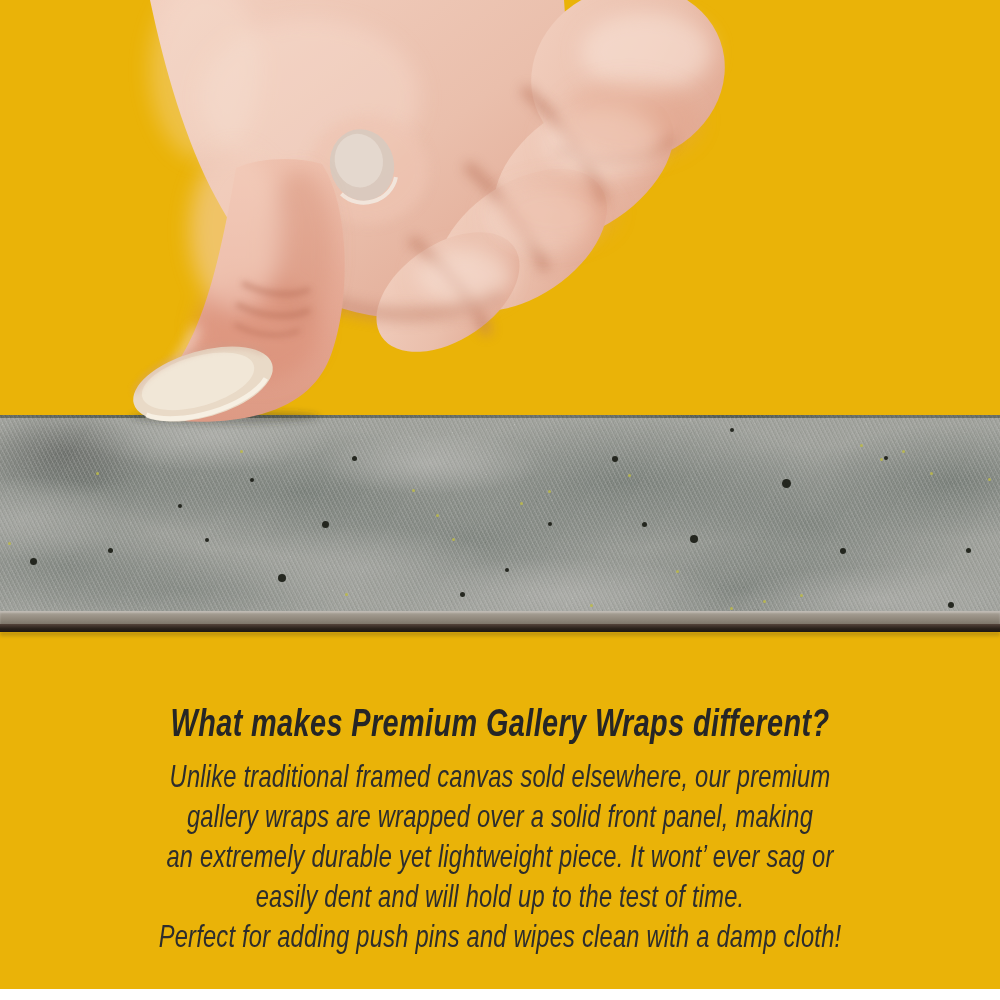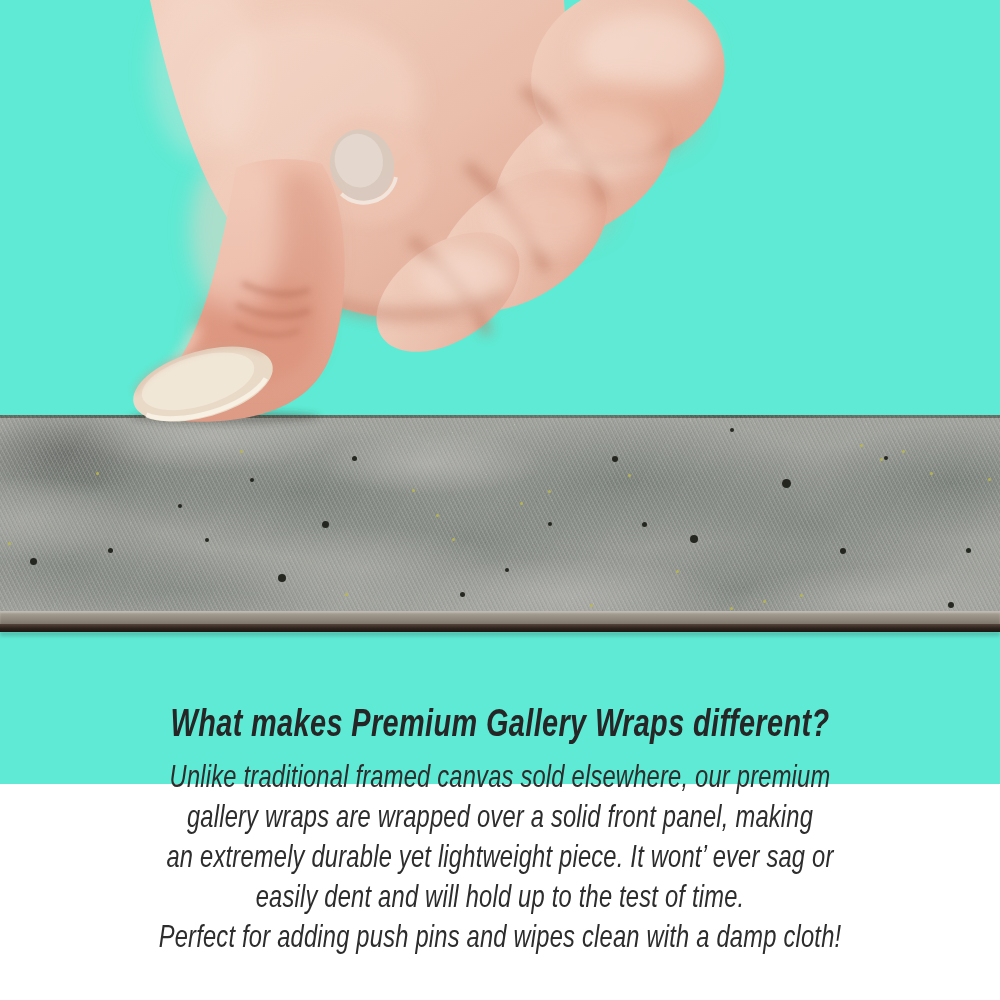--- a/index.html
+++ b/index.html
@@ -1,17 +1,17 @@
 <!DOCTYPE html>
 <html><head>
 <meta charset="utf-8">
 <style>
   html,body{margin:0;padding:0;background:#ffffff;}
   body{width:1000px;height:1000px;overflow:hidden;font-family:"Liberation Sans",sans-serif;}
-  .stage{position:relative;width:1000px;height:784px;background:#5eead4;}
+  .stage{position:relative;width:1000px;height:989px;background:#eab308;}
 
   
   .hand-svg{position:absolute;top:0;left:0;z-index:3;}
 
   
   .strip{position:absolute;top:415px;left:0;width:1000px;z-index:1;}
   .strip-face{
     position:relative;height:196px;overflow:hidden;box-sizing:border-box;
     border-top:3px solid rgba(42,50,42,.55);
     background:

